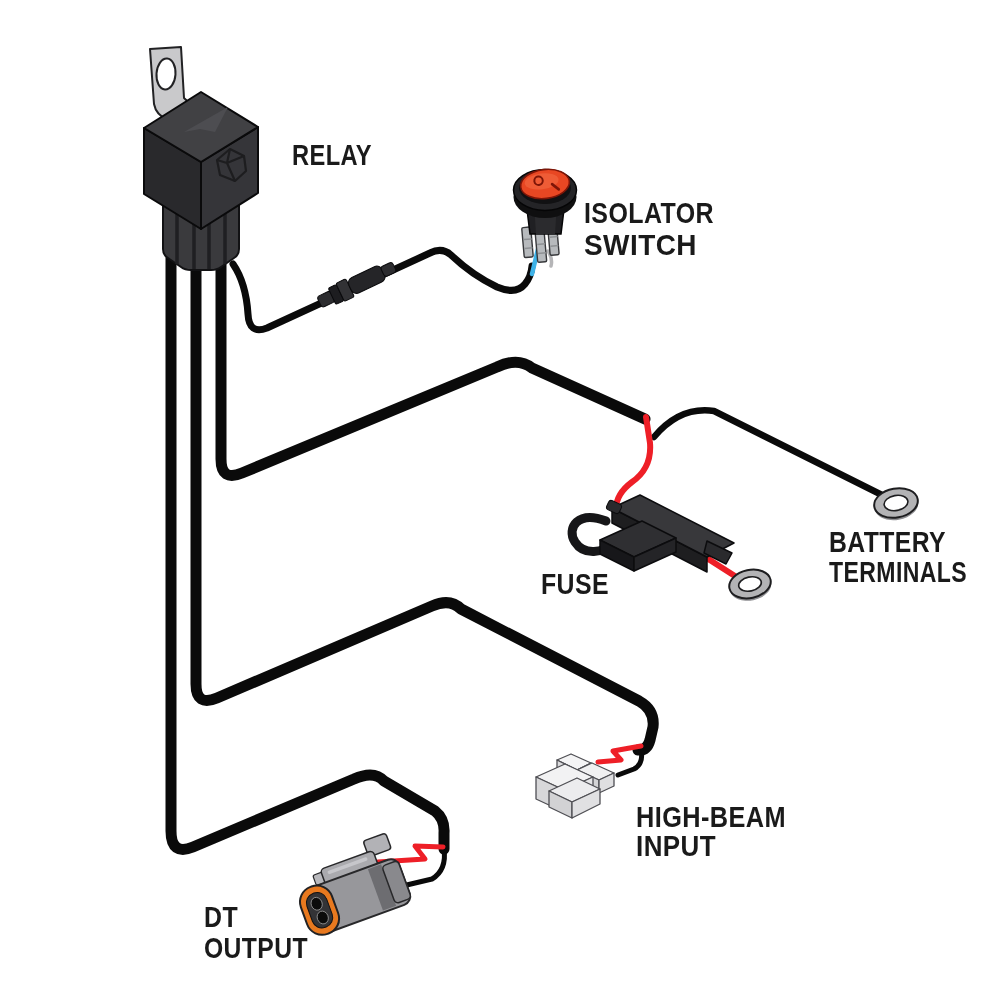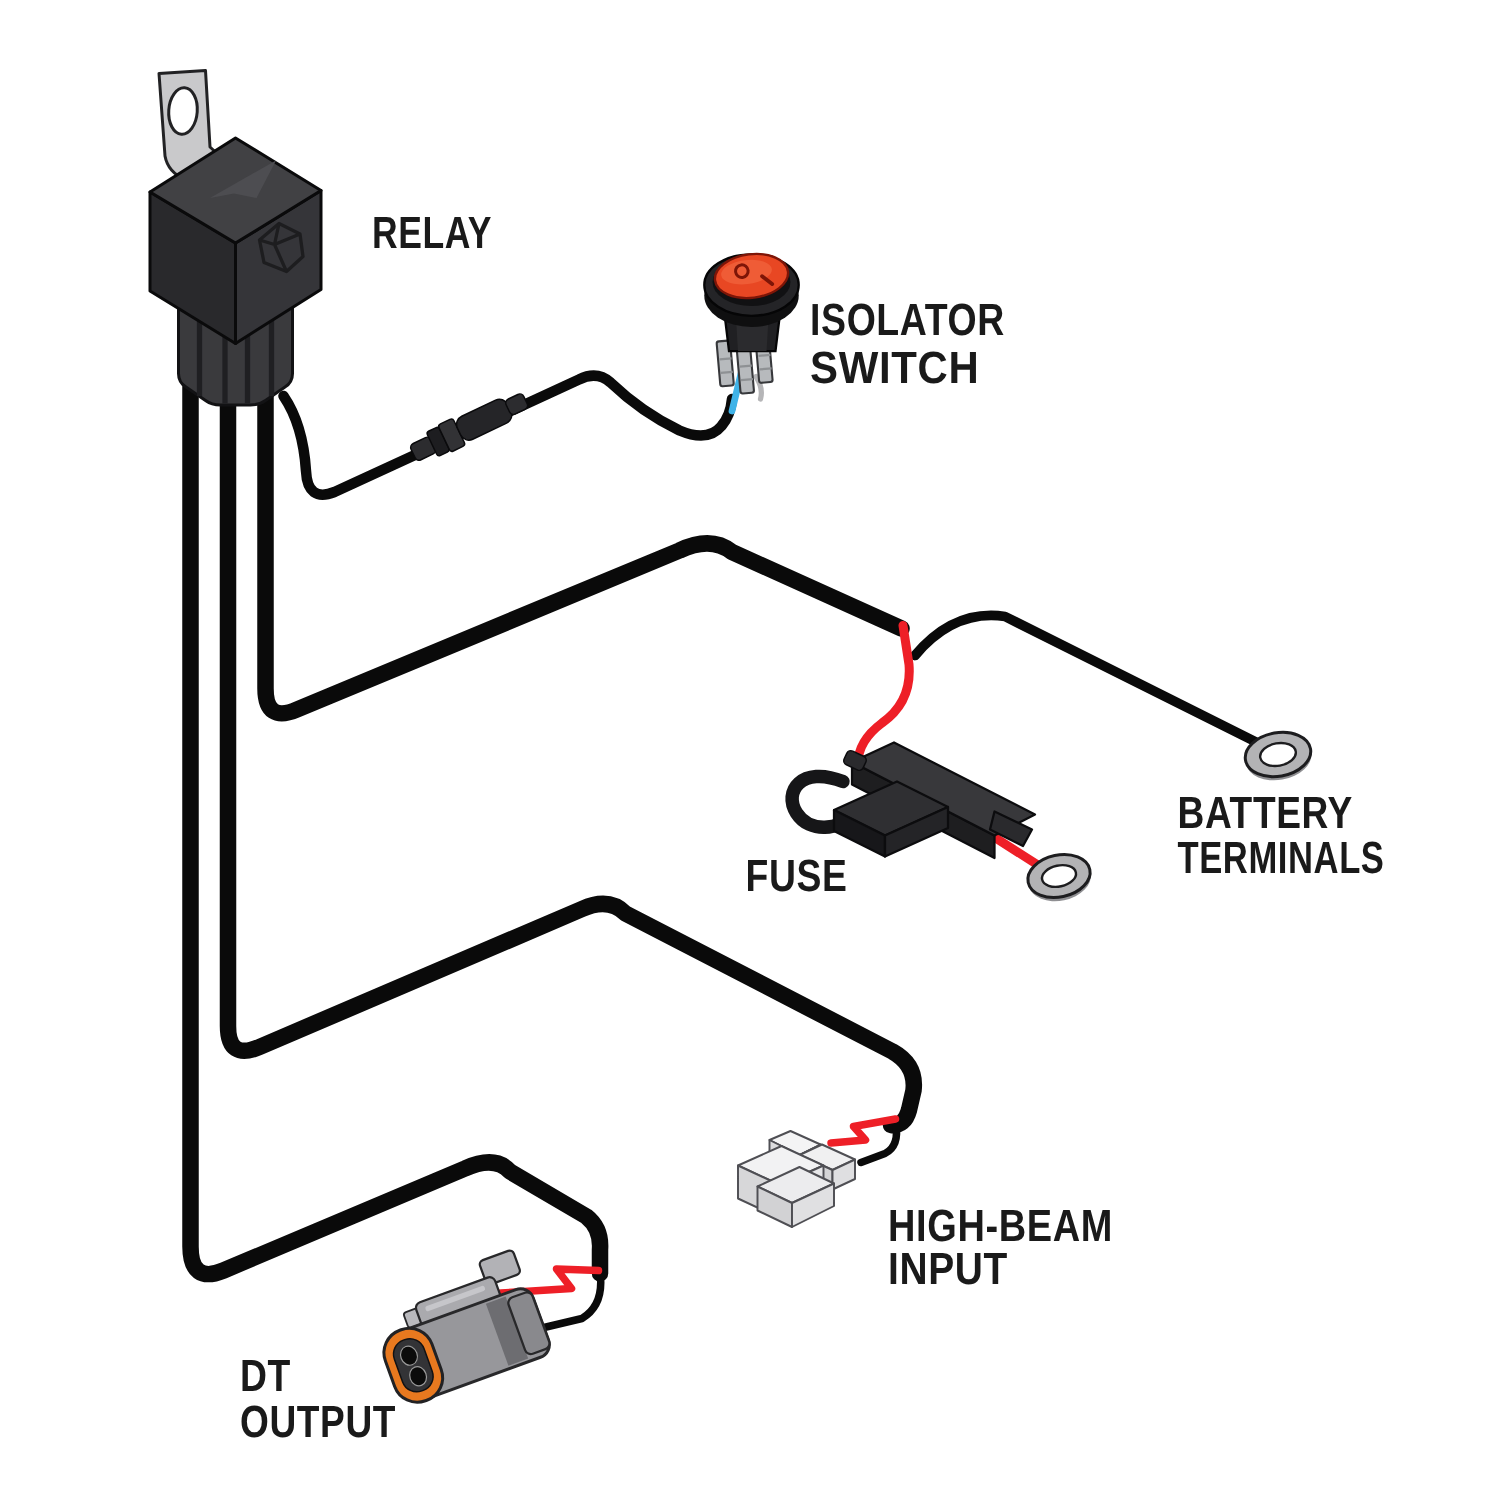--- a/index.html
+++ b/index.html
@@ -1,16 +1,16 @@
 <!DOCTYPE html>
 <html><head>
 <meta charset="utf-8">
 <style>
   html,body{margin:0;padding:0;background:#ffffff;}
-  .stage{width:956px;height:1000px;position:relative;background:#ffffff;overflow:hidden;}
+  .stage{width:956px;height:1000px;position:relative;background:#ffffff;overflow:hidden;margin-left:44px;}
   svg{display:block;}
   text.lbl{
     font-family:"Liberation Sans", sans-serif;
     font-weight:bold;
     font-size:30px;
     fill:#1a1a1a;
     letter-spacing:.5px;
   }
 </style>
 </head>

